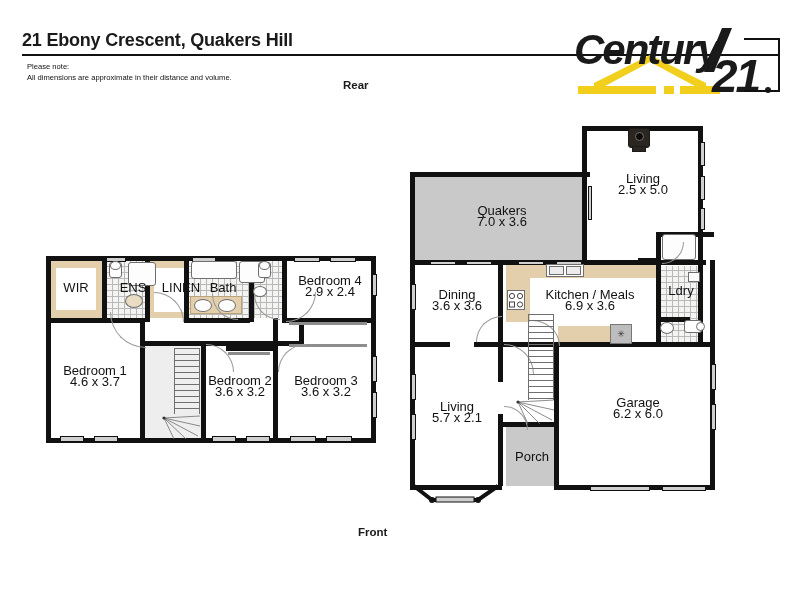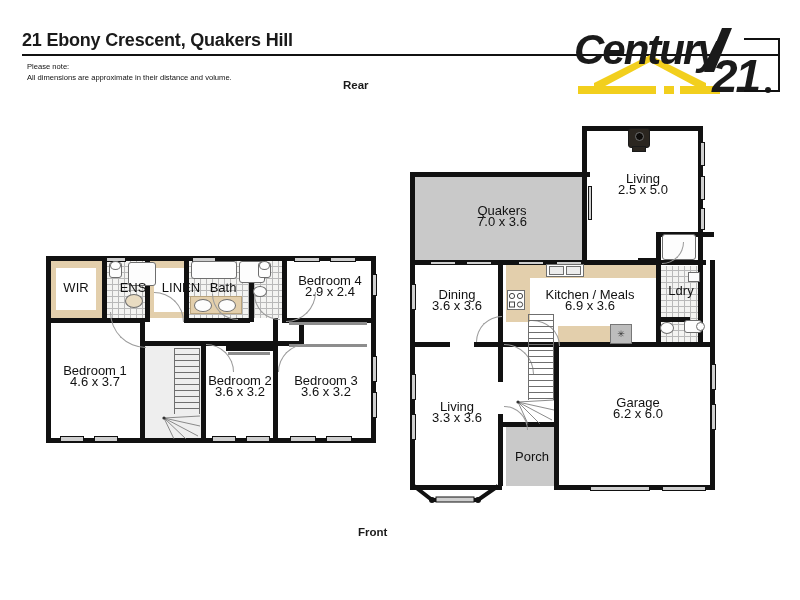--- a/index.html
+++ b/index.html
@@ -432,21 +432,21 @@
   </div>
   <div class="label" style="left:128px;top:176px; width:104px;">
     <span>Kitchen / Meals</span>
     <span class="dim">6.9 x 3.6</span>
   </div>
   <div class="label" style="left:250px;top:172px; width:42px;">
     <span>Ldry</span>
   </div>
   <div class="label" style="left:6px;  top:288px; width:82px;">
     <span>Living</span>
-    <span class="dim">3.3 x 3.6</span>
+    <span class="dim">5.7 x 2.1</span>
   </div>
   <div class="label" style="left:162px;top:284px; width:132px;">
     <span>Garage</span>
     <span class="dim">6.2 x 6.0</span>
   </div>
   <div class="label" style="left:96px; top:338px; width:52px;">
     <span>Porch</span>
   </div>
 </div>
 

